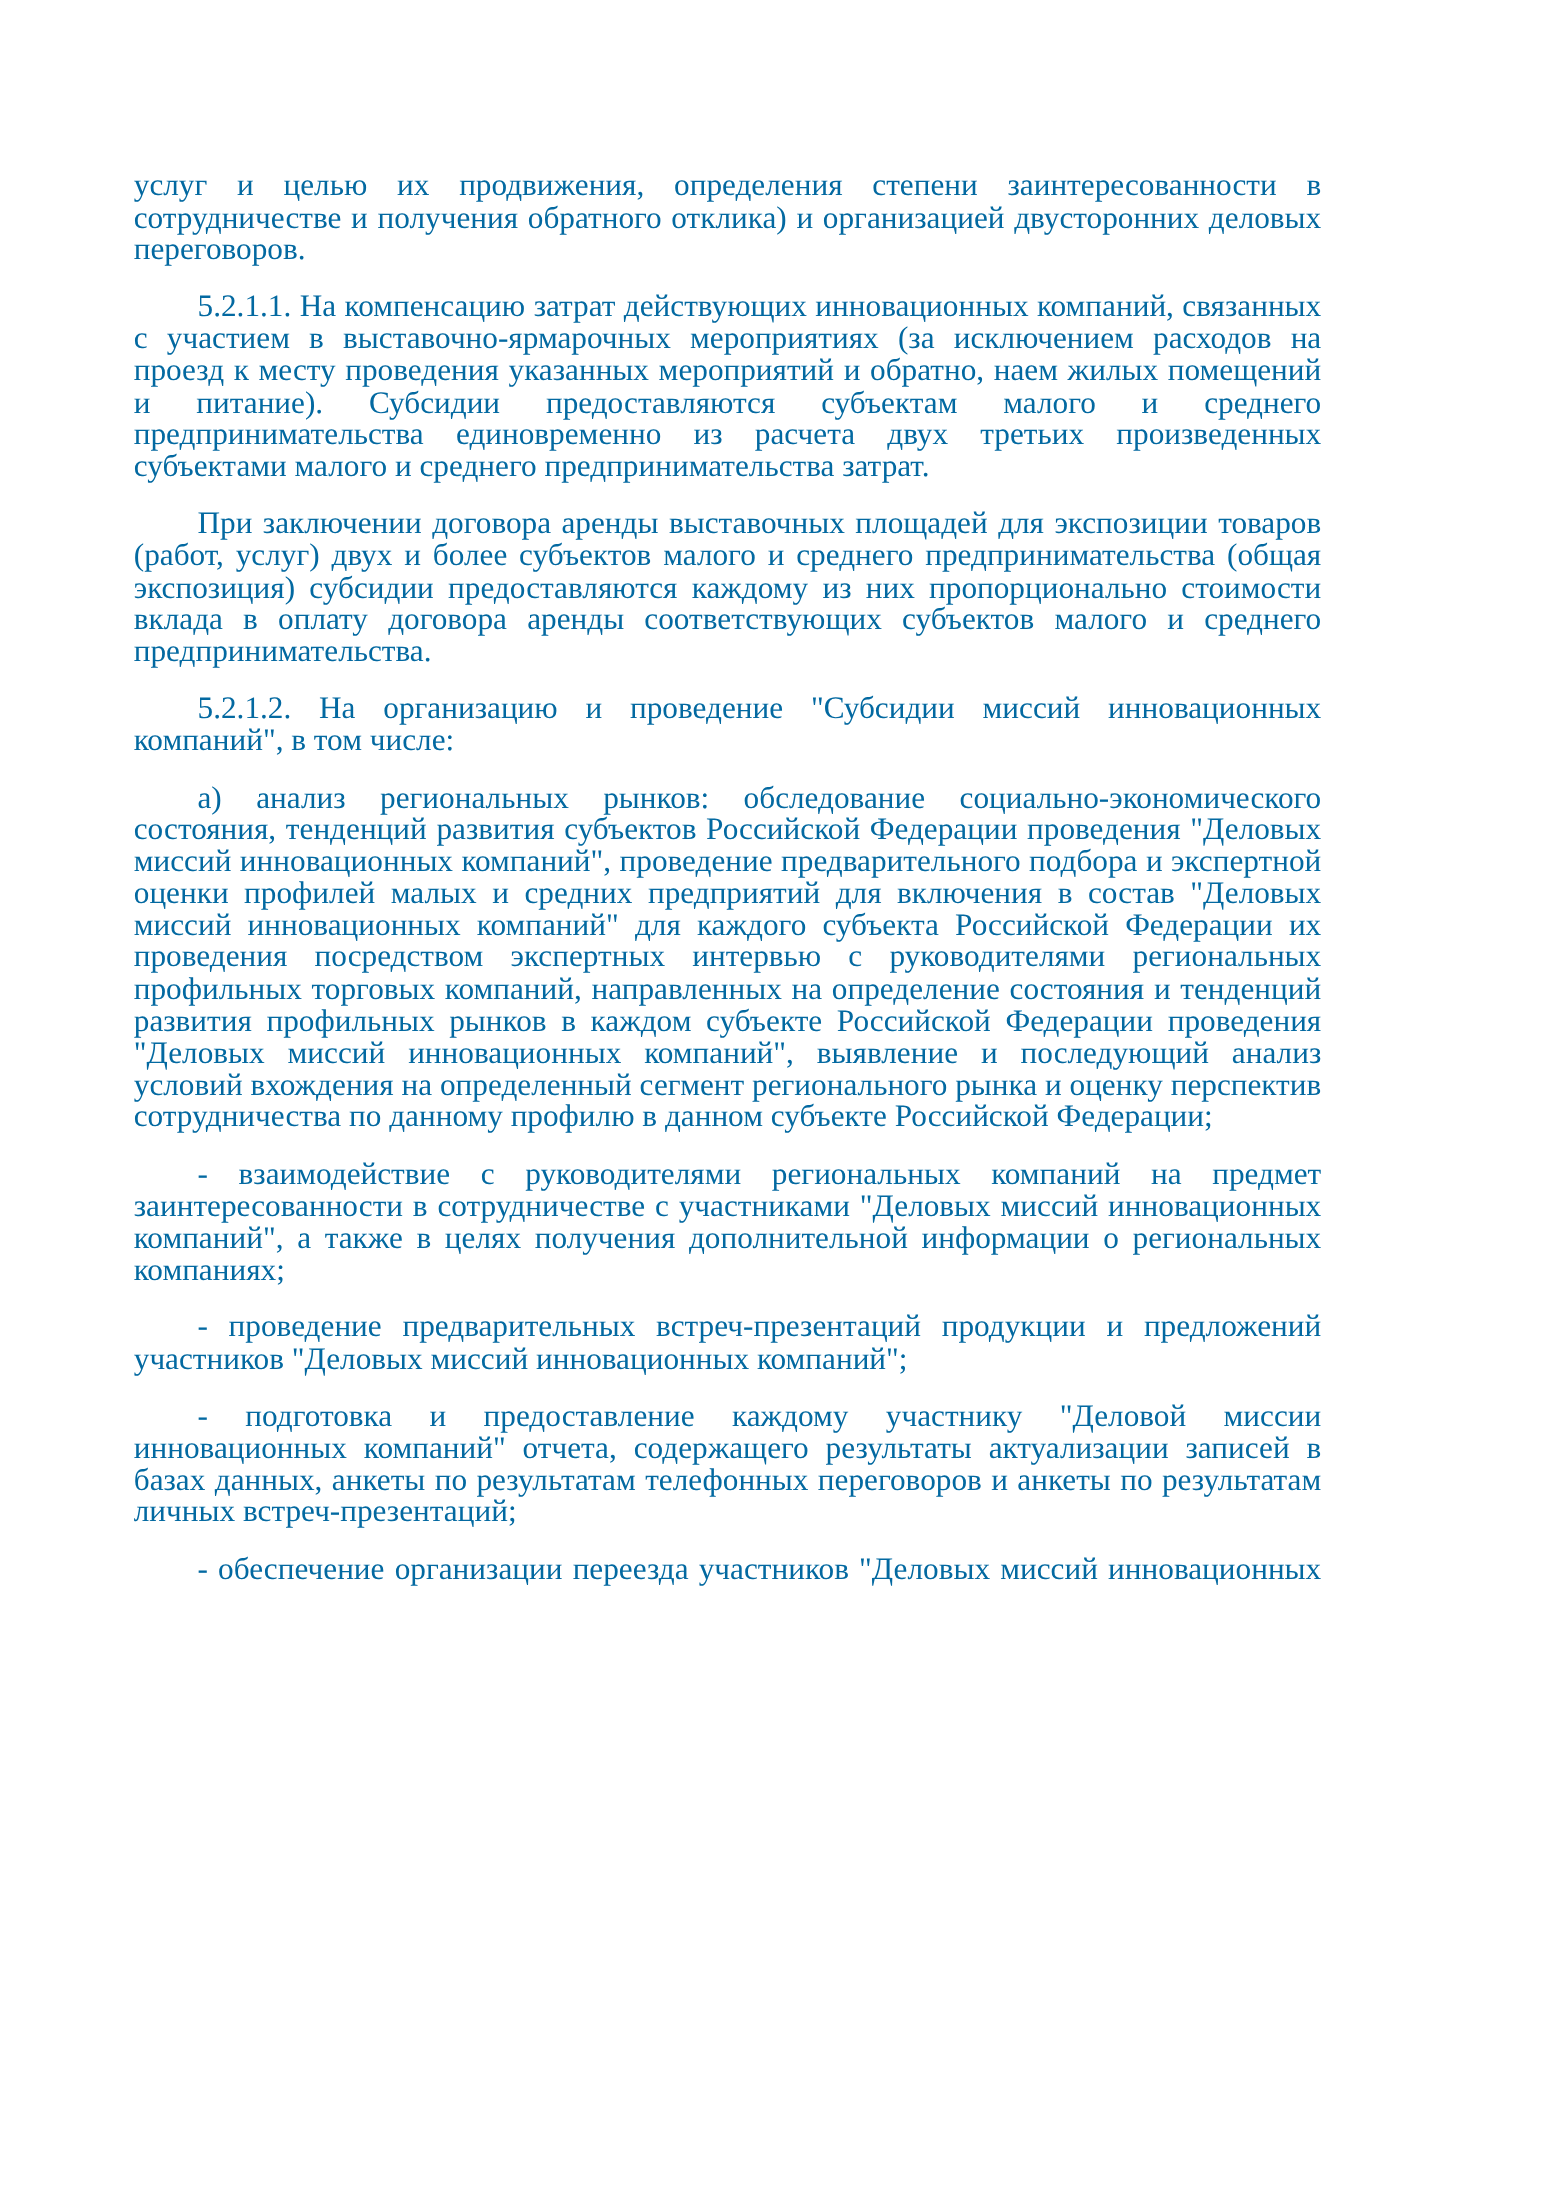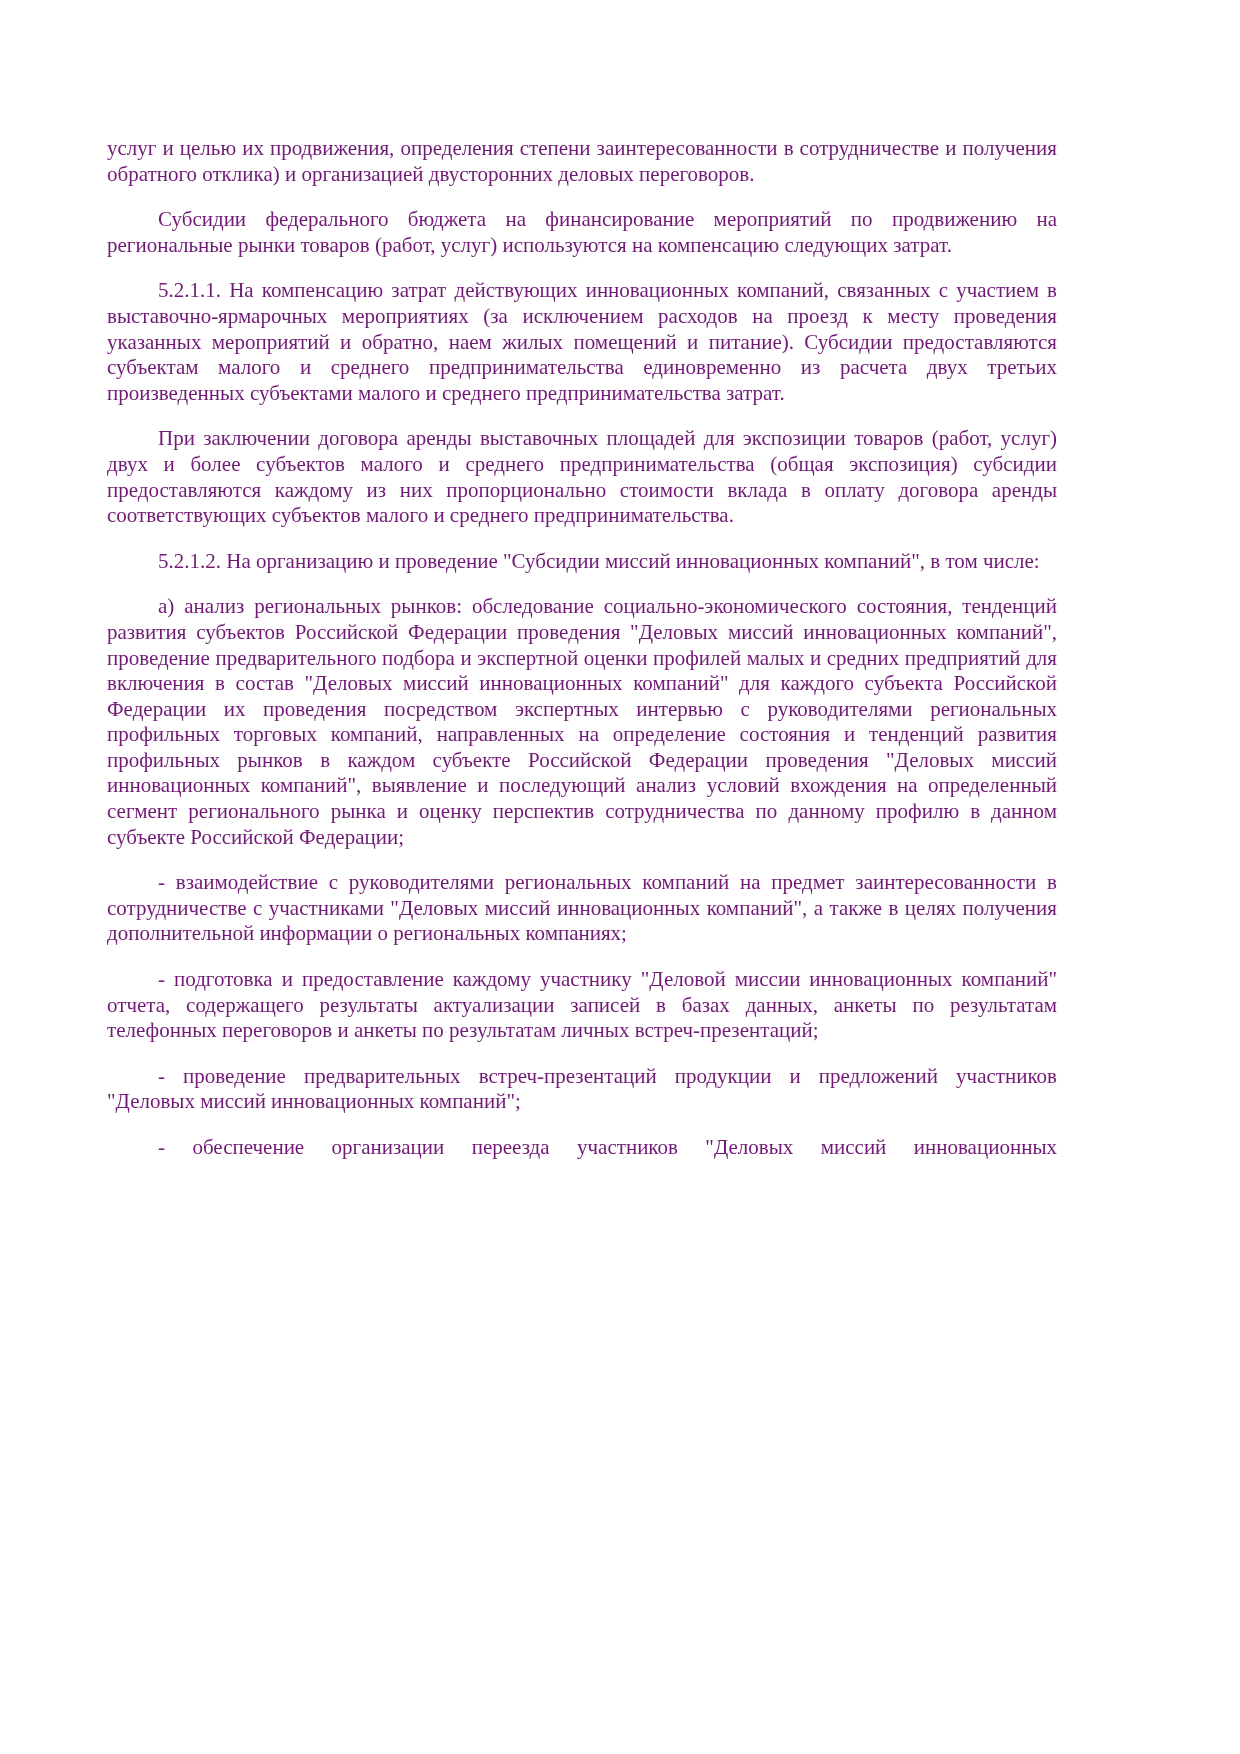--- a/index.html
+++ b/index.html
@@ -12,43 +12,42 @@
       height: 1754px;
       position: relative;
       overflow: hidden;
     }
     .page {
       position: absolute;
       left: 107px;
       top: 136px;
       width: 950px;
       font-family: "Liberation Serif", serif;
-      font-size: 21px;
+      font-size: 25px;
       line-height: 25.6px;
-      color: #701a75;
+      color: #0369a1;
     }
     .para {
       margin: 0 0 20px 0;
       text-align: justify;
       text-indent: 0;
     }
     .para.indent {
       text-indent: 51px;
     }
     .para.cont {
       text-indent: 0;
     }
   </style>
 </head>
 <body>
 
 <div class="page">
   <p class="para cont">услуг и целью их продвижения, определения степени заинтересованности в сотрудничестве и получения обратного отклика) и организацией двусторонних деловых переговоров.</p>
-  <p class="para indent">Субсидии федерального бюджета на финансирование мероприятий по продвижению на региональные рынки товаров (работ, услуг) используются на компенсацию следующих затрат.</p>
   <p class="para indent">5.2.1.1. На компенсацию затрат действующих инновационных компаний, связанных с участием в выставочно-ярмарочных мероприятиях (за исключением расходов на проезд к месту проведения указанных мероприятий и обратно, наем жилых помещений и питание). Субсидии предоставляются субъектам малого и среднего предпринимательства единовременно из расчета двух третьих произведенных субъектами малого и среднего предпринимательства затрат.</p>
   <p class="para indent">При заключении договора аренды выставочных площадей для экспозиции товаров (работ, услуг) двух и более субъектов малого и среднего предпринимательства (общая экспозиция) субсидии предоставляются каждому из них пропорционально стоимости вклада в оплату договора аренды соответствующих субъектов малого и среднего предпринимательства.</p>
   <p class="para indent">5.2.1.2. На организацию и проведение "Субсидии миссий инновационных компаний", в том числе:</p>
   <p class="para indent">а) анализ региональных рынков: обследование социально-экономического состояния, тенденций развития субъектов Российской Федерации проведения "Деловых миссий инновационных компаний", проведение предварительного подбора и экспертной оценки профилей малых и средних предприятий для включения в состав "Деловых миссий инновационных компаний" для каждого субъекта Российской Федерации их проведения посредством экспертных интервью с руководителями региональных профильных торговых компаний, направленных на определение состояния и тенденций развития профильных рынков в каждом субъекте Российской Федерации проведения "Деловых миссий инновационных компаний", выявление и последующий анализ условий вхождения на определенный сегмент регионального рынка и оценку перспектив сотрудничества по данному профилю в данном субъекте Российской Федерации;</p>
   <p class="para indent">- взаимодействие с руководителями региональных компаний на предмет заинтересованности в сотрудничестве с участниками "Деловых миссий инновационных компаний", а также в целях получения дополнительной информации о региональных компаниях;</p>
+  <p class="para indent">- проведение предварительных встреч-презентаций продукции и предложений участников "Деловых миссий инновационных компаний";</p>
   <p class="para indent">- подготовка и предоставление каждому участнику "Деловой миссии инновационных компаний" отчета, содержащего результаты актуализации записей в базах данных, анкеты по результатам телефонных переговоров и анкеты по результатам личных встреч-презентаций;</p>
-  <p class="para indent">- проведение предварительных встреч-презентаций продукции и предложений участников "Деловых миссий инновационных компаний";</p>
   <p class="para indent" style="text-align-last: justify; font-family: Liberation Serif, serif;">- обеспечение организации переезда участников "Деловых миссий инновационных</p>
 </div>
 
 </body></html>

